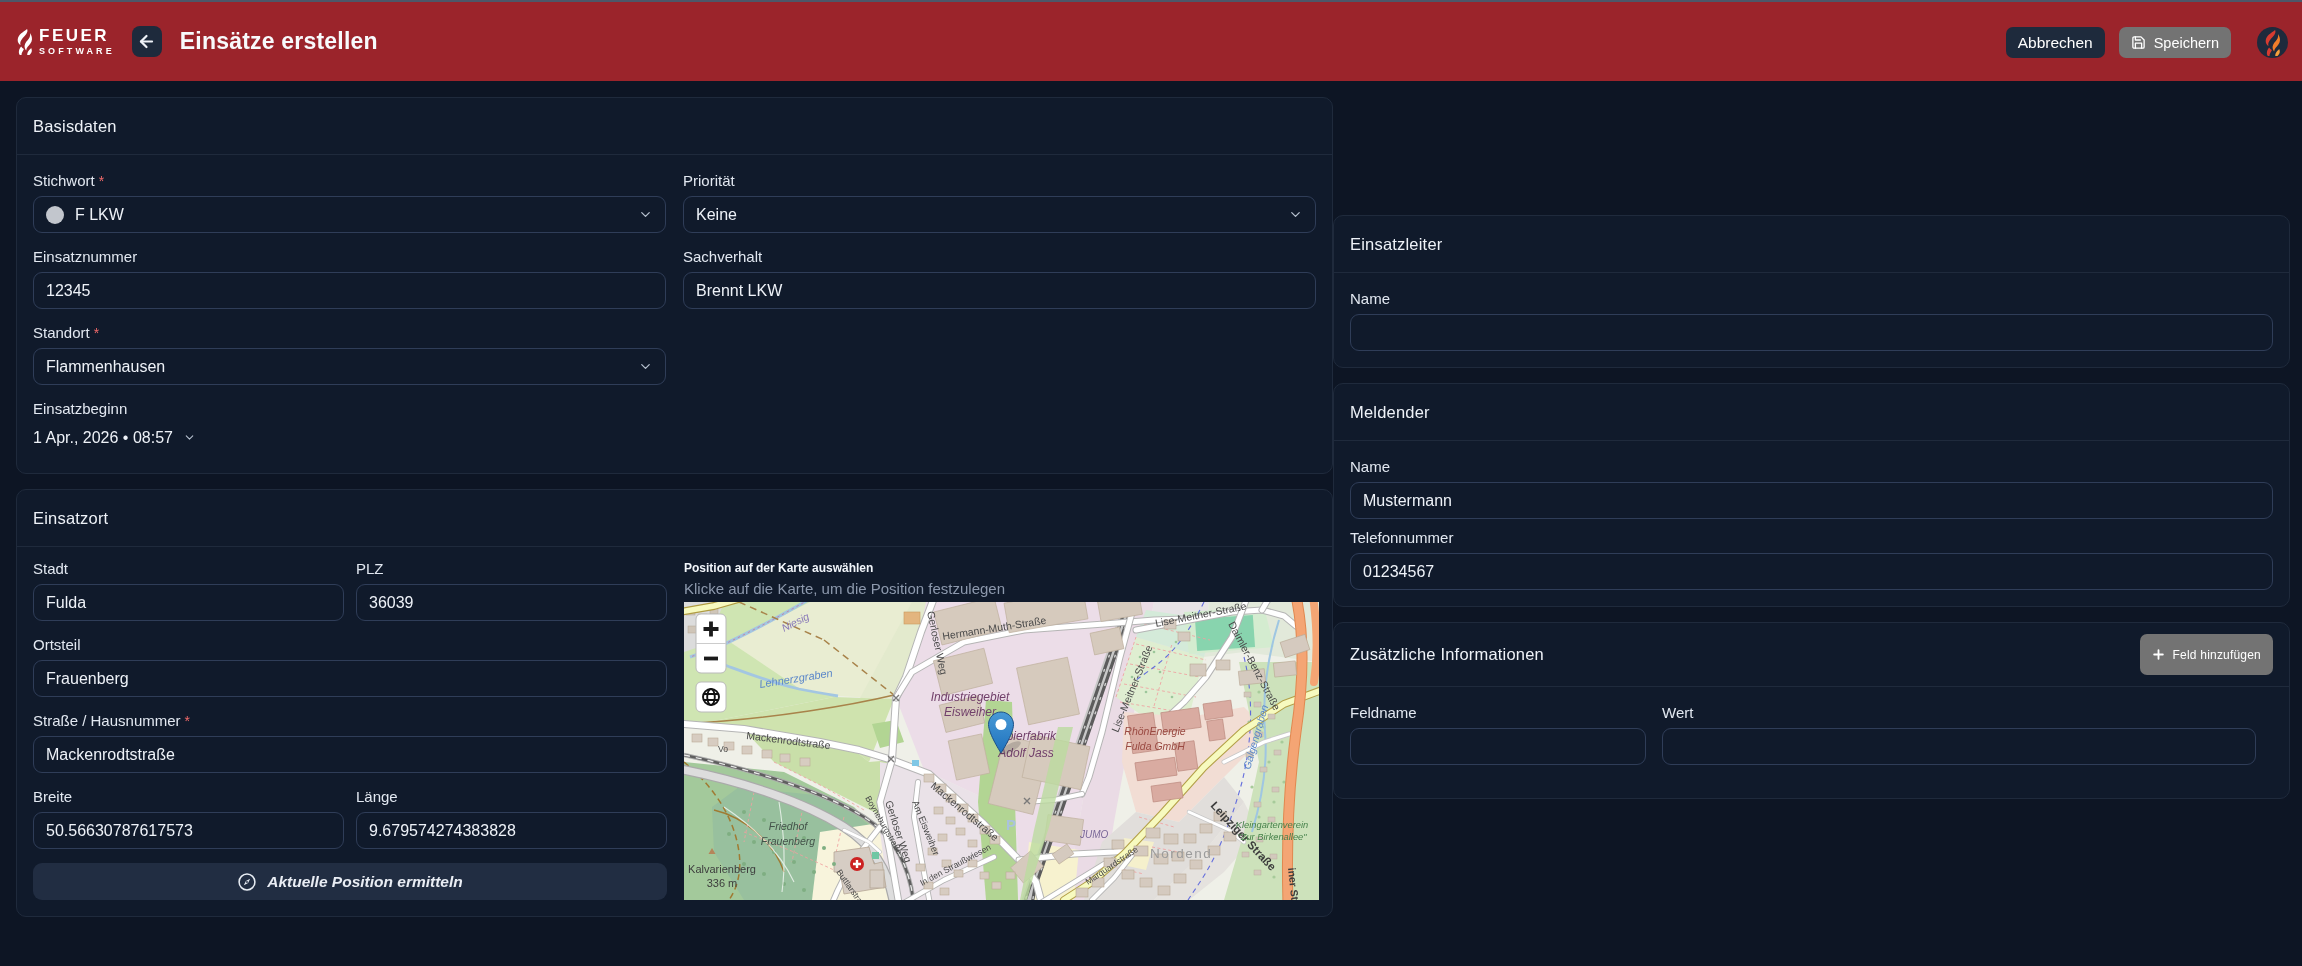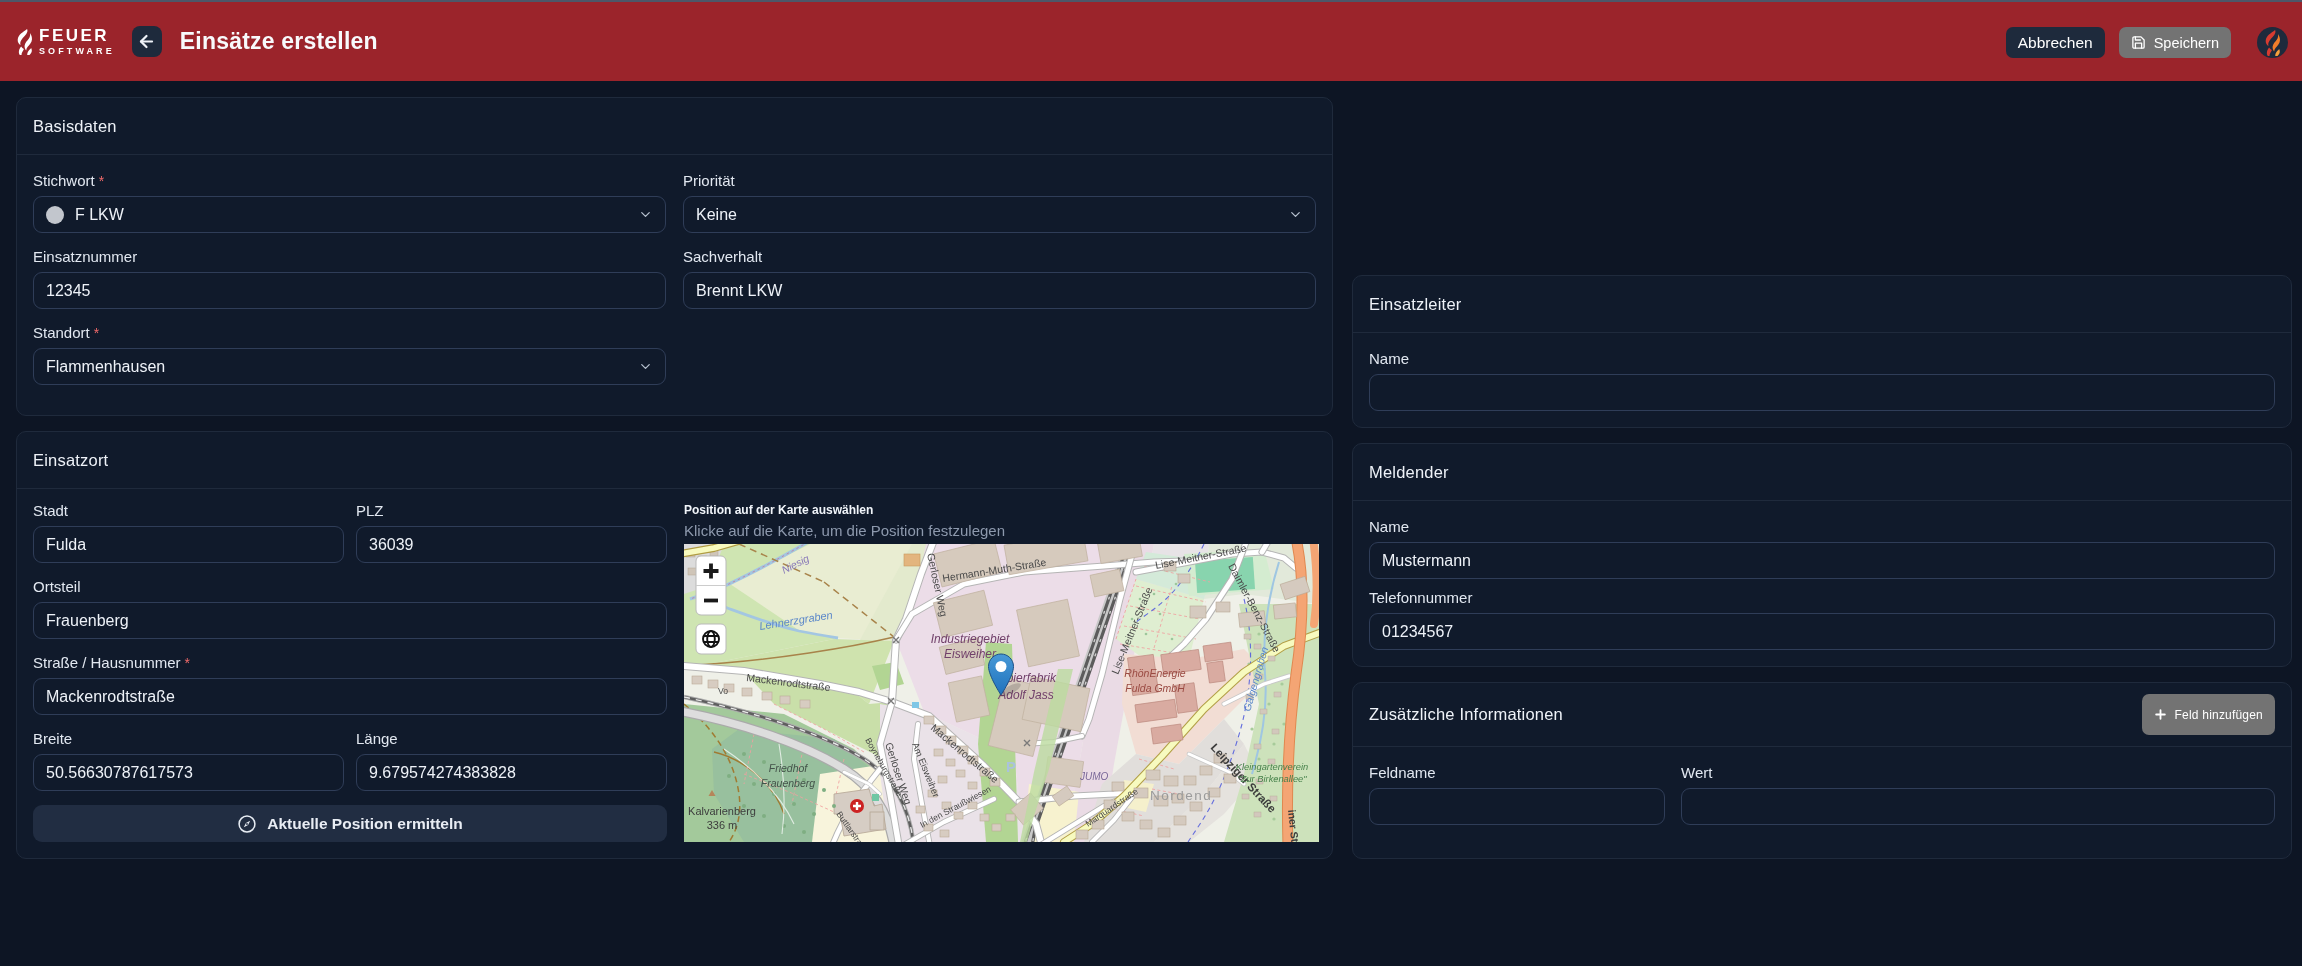--- a/index.html
+++ b/index.html
@@ -12,38 +12,38 @@
 .logotxt{display:flex;flex-direction:column;line-height:1;}
 .logotxt .l1{font-size:17px;font-weight:bold;color:#fff;letter-spacing:2.5px;}
 .logotxt .l2{font-size:9px;font-weight:bold;color:#fff;letter-spacing:3.1px;margin-top:3px;}
 .backbtn{width:30px;height:31px;background:#1e2a3c;border-radius:8px;margin-left:17px;display:flex;align-items:center;justify-content:center;}
 .title{font-size:23px;font-weight:bold;color:#f8fafc;margin-left:18px;letter-spacing:.2px;}
 .hbtns{position:absolute;right:71px;top:25px;display:flex;gap:14px;}
 .btn{height:31px;border-radius:7px;display:flex;align-items:center;justify-content:center;font-size:15.5px;color:#ffffff;padding:0 12px;}
 .btn-dark{background:#1e2a3c;}
 .btn-red{background:#737373;color:#fff;gap:8px;padding:0 12px;font-size:14.5px;}
 .avatar{position:absolute;right:14px;top:25px;width:31px;height:31px;border-radius:50%;background:#1e2a3c;display:flex;align-items:center;justify-content:center;overflow:hidden;}
-.main{display:flex;gap:19px;padding:16px 12px 0 16px;align-items:flex-end;}
+.main{display:flex;padding:16px 12px 0 16px;align-items:center;}
 .colL{width:1317px;flex:none;}
 .colR{flex:1;}
 .card{background:#101a2b;border:1px solid #1f2a3c;border-radius:10px;margin-bottom:15px;}
 .card-h{min-height:57px;padding:0 16px;display:flex;align-items:center;border-bottom:1px solid #1f2a3c;font-size:16.5px;font-weight:normal;color:#eef2f8;letter-spacing:.2px;}
 .card-b{padding:16px;}
 .fld{margin-bottom:14px;}
 .lbl{font-size:15px;font-weight:normal;color:#e2e8f1;line-height:20px;margin-bottom:5px;}
 .req{color:#f06a6a;margin-left:4px;font-size:14px;}
 .inp{height:37px;border:1px solid #2f3d58;border-radius:9px;display:flex;align-items:center;padding:0 12px;font-size:16px;color:#eef2f8;background:transparent;}
 .sel{justify-content:space-between;}
 .selL{display:flex;align-items:center;gap:11px;}
 .dot{width:18px;height:18px;border-radius:50%;background:#c2c6cd;}
 .chev{width:15px;height:15px;stroke:#b6c0cf;fill:none;stroke-width:2;stroke-linecap:round;stroke-linejoin:round;flex:none;}
 .grid2{display:grid;grid-template-columns:1fr 1fr;gap:0 17px;}
 .gridsm{display:grid;grid-template-columns:1fr 1fr;gap:0 12px;}
 .ebvalue{display:flex;align-items:center;gap:10px;font-size:16px;color:#eef2f8;margin-top:9px;margin-bottom:10px;line-height:19px;}
-.posbtn{height:37px;background:#212d42;border-radius:9px;display:flex;align-items:center;justify-content:center;gap:10px;font-size:15.5px;font-weight:bold;color:#e9edf4;}
+.posbtn{height:37px;background:#212d42;border-radius:9px;display:flex;align-items:center;justify-content:center;gap:10px;font-size:15.5px;font-weight:bold;color:#e9edf4;font-style:italic;}
 .ortgrid{display:grid;grid-template-columns:634px 635px;gap:17px;}
 .mapT{font-size:12px;font-weight:bold;color:#f1f5fa;line-height:19px;}
 .mapS{font-size:15px;color:#8d99ad;line-height:18px;margin-top:2px;}
 .mapbox{margin-top:4px;width:635px;height:298px;overflow:hidden;position:relative;}
 .zib{display:grid;grid-template-columns:296px 594px;gap:0 16px;}
 </style>
 </head>
 <body>
 <div class="topstrip"></div>
 <div class="appbar">
@@ -123,20 +123,29 @@
         <div class="fld">
           <div class="lbl">Standort<span class="req">*</span></div>
           <div class="inp sel">
                 <span>Flammenhausen</span>
                 <svg class="chev" viewBox="0 0 24 24">
                   <path d="M6 9l6 6 6-6"></path>
                 </svg>
               </div>
         </div>
       </div>
+      <div class="fld" style="margin-bottom:0;">
+        <div class="lbl">Einsatzbeginn</div>
+        <div class="ebvalue">
+              <span>1 Apr., 2026 • 08:57</span>
+              <svg class="chev" style="width:13px;height:13px;" viewBox="0 0 24 24">
+                <path d="M6 9l6 6 6-6"></path>
+              </svg>
+            </div>
+      </div>
     </div>
   </div>
   <div class="card">
     <div class="card-h">Einsatzort</div>
     <div class="card-b" style="padding-top:12px;">
       <div class="ortgrid">
         <div>
           <div class="gridsm">
             <div class="fld">
                   <div class="lbl">Stadt</div>

